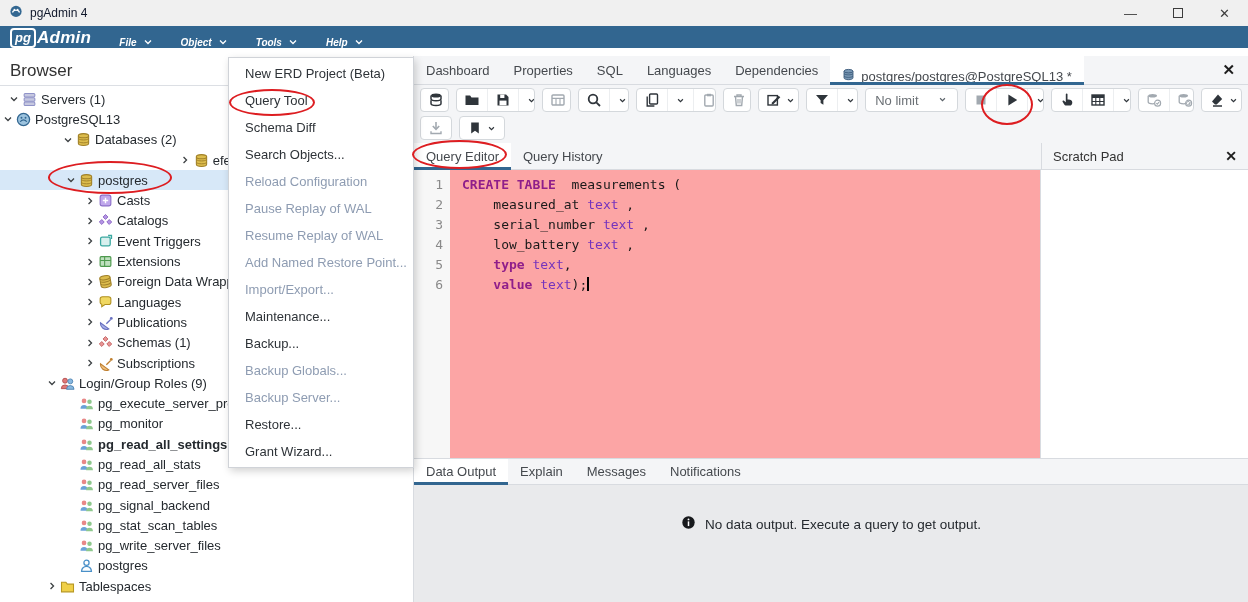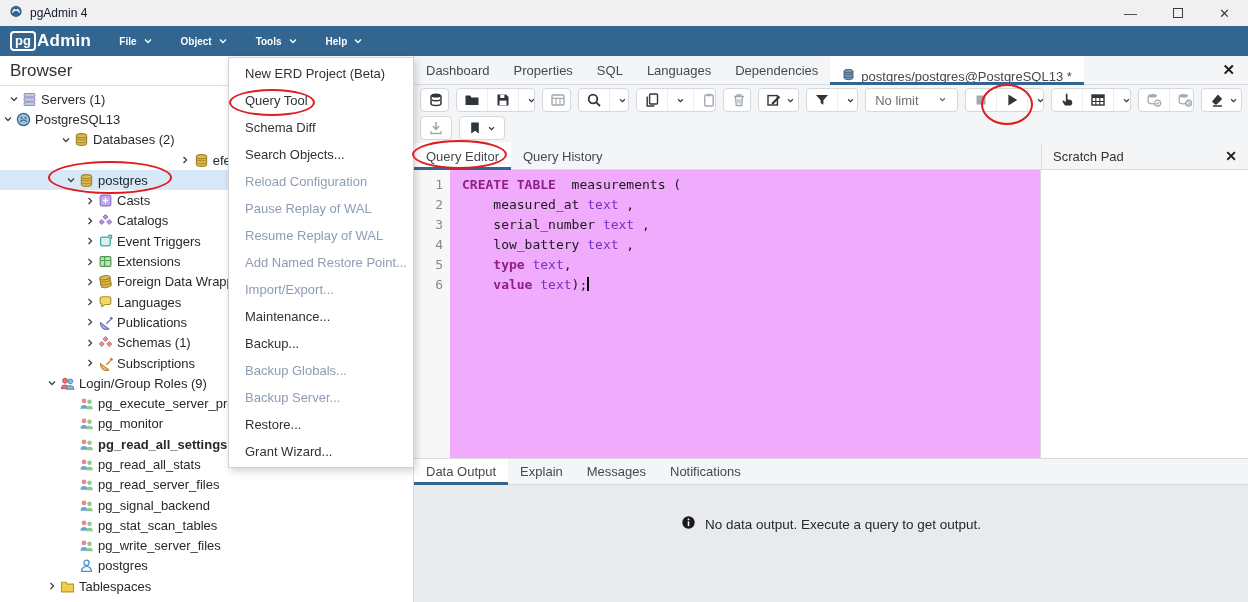--- a/index.html
+++ b/index.html
@@ -10,22 +10,22 @@
   
   .titlebar { position:absolute; top:0; left:0; right:0; height:26px; background:#f0f0f0;
               display:flex; align-items:center; padding-left:9px; }
   .app-title { font-size:12px; color:#0f172a; margin-left:7px; }
   .win-controls { margin-left:auto; display:flex; height:100%; }
   .wc { width:47px; display:flex; align-items:center; justify-content:center;
         color:#3c3c3c; font-size:13px; cursor:pointer; }
   .maxbox { width:10px; height:10px; border:1.4px solid #3c3c3c; display:inline-block; }
 
   
-  .menubar { position:absolute; top:26px; left:0; right:0; height:30px; background:#326690;
-             display:flex; align-items:center; color:#fff; }
+  .menubar { position:absolute; top:26px; left:0; right:0; height:22px; background:#326690;
+             display:flex; align-items:flex-end; color:#fff;font-style:italic; }
   .logo { margin-left:10px; display:flex; align-items:center; font-weight:bold; }
   .logo-pg { border:2px solid #fff; border-radius:4px; padding:0 3px; font-size:13px;
              line-height:16px; margin-right:1px; }
   .logo-admin { font-size:17px; letter-spacing:.3px; }
   .menus { display:flex; margin-left:28px; gap:27px; font-size:10px; font-weight:bold; }
   .menu-item { display:flex; align-items:center; gap:5px; cursor:pointer; }
 
   
   .sidebar { position:absolute; top:56px; left:0; width:414px; bottom:0; background:#fff;
              border-right:1px solid #d8dbe0; }
@@ -33,21 +33,21 @@
                     font-size:17px; color:#333; border-bottom:1px solid #dcdfe4; }
   .tree { position:absolute; top:30px; left:0; right:1px; bottom:0; overflow:hidden;
           font-size:13px; color:#24292e; padding-top:3px; }
   .tree-row { display:flex; align-items:center; height:20.3px; white-space:nowrap; cursor:pointer; }
   .tree-row.selected { background:#d7e8f8; }
   .tw-chev { width:15px; display:flex; justify-content:center; align-items:center; flex-shrink:0; }
   .tw-icon { width:17px; display:flex; align-items:center; justify-content:center;
              margin-right:3px; flex-shrink:0; }
 
   
-  .main { position:absolute; top:56px; left:414px; right:0; bottom:0; background:#f0abfc;
+  .main { position:absolute; top:56px; left:414px; right:0; bottom:0; background:#fca5a5;
           display:flex; flex-direction:column; }
   .main-tabs { height:29px; background:#f4f5f7; border-bottom:1px solid #d8dbe0;
                display:flex; align-items:stretch; font-size:13px; color:#45494e; }
   .mtab { display:flex; align-items:center; padding:0 12px; gap:6px; cursor:pointer; position:relative; }
   .mtab.active { background:#fff;align-items:flex-end; }
   .mtab.active::after { content:""; position:absolute; left:0; right:0; bottom:-1px; height:3px; background:#326690; }
   .mtab-close { margin-left:auto; display:flex; align-items:center; padding:0 13px;
                 font-size:15px; font-weight:bold; color:#1d1d1d; cursor:pointer; }
 
   .toolbar { height:58px; background:#f4f5f7; padding:3px 6px; display:flex;
@@ -190,21 +190,21 @@
           <span class="tw-icon">
             <svg width="15" height="15" viewBox="0 0 14 14">
               <circle cx="7" cy="7" r="5.7" fill="#9cc3de" stroke="#336791" stroke-width="1.2"></circle>
               <path d="M4 9.2c1-2.6 5-2.6 6 0" fill="none" stroke="#336791" stroke-width="1.2"></path>
               <circle cx="5.1" cy="5.4" r=".9" fill="#336791"></circle>
               <circle cx="8.9" cy="5.4" r=".9" fill="#336791"></circle>
             </svg>
           </span>
           <span>PostgreSQL13</span>
         </div>
-        <div class="tree-row" style="padding-left: 30px; margin-left: 28px;">
+        <div class="tree-row" style="padding-left: 60px;">
           <span class="tw-chev">
             <svg width="12" height="12" viewBox="0 0 14 14">
               <path d="M3.5 5.3L7 8.8l3.5-3.5" fill="none" stroke="#3c4043" stroke-width="1.5"></path>
             </svg>
           </span>
           <span class="tw-icon">
             <svg width="15" height="15" viewBox="0 0 14 14">
               <path d="M2.2 3.4v7.2c0 1.2 2.1 2 4.8 2s4.8-.8 4.8-2V3.4" fill="#dcbc4c" stroke="#a08028" stroke-width="1"></path>
               <ellipse cx="7" cy="3.4" rx="4.8" ry="1.9" fill="#dcbc4c" stroke="#a08028" stroke-width="1"></ellipse>
               <path d="M2.2 6.2c.9.8 2.7 1.2 4.8 1.2s3.9-.4 4.8-1.2M2.2 8.9c.9.8 2.7 1.2 4.8 1.2s3.9-.4 4.8-1.2" fill="none" stroke="#a08028" stroke-width=".9"></path>

